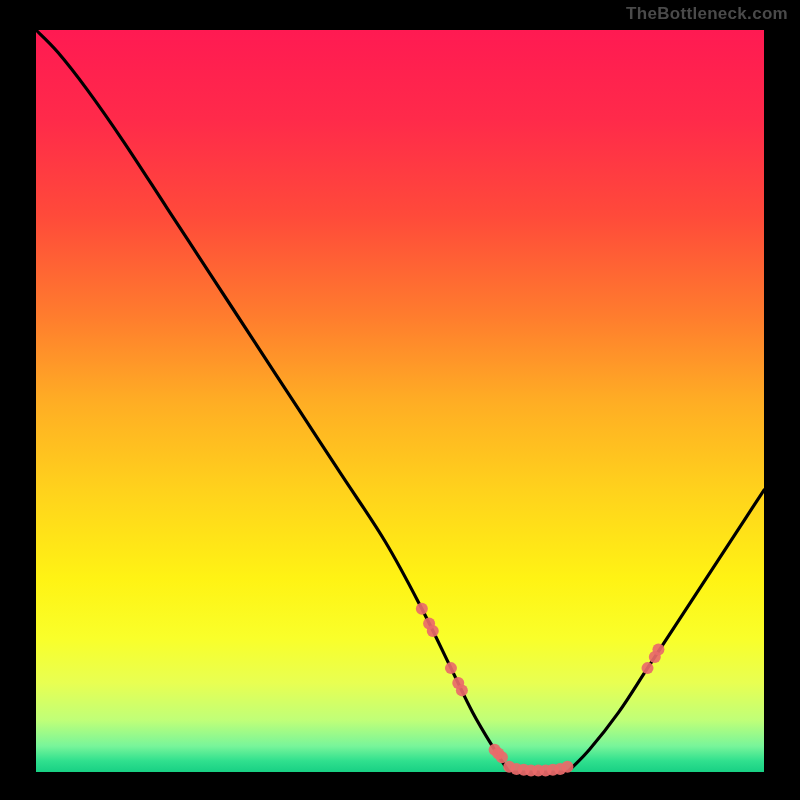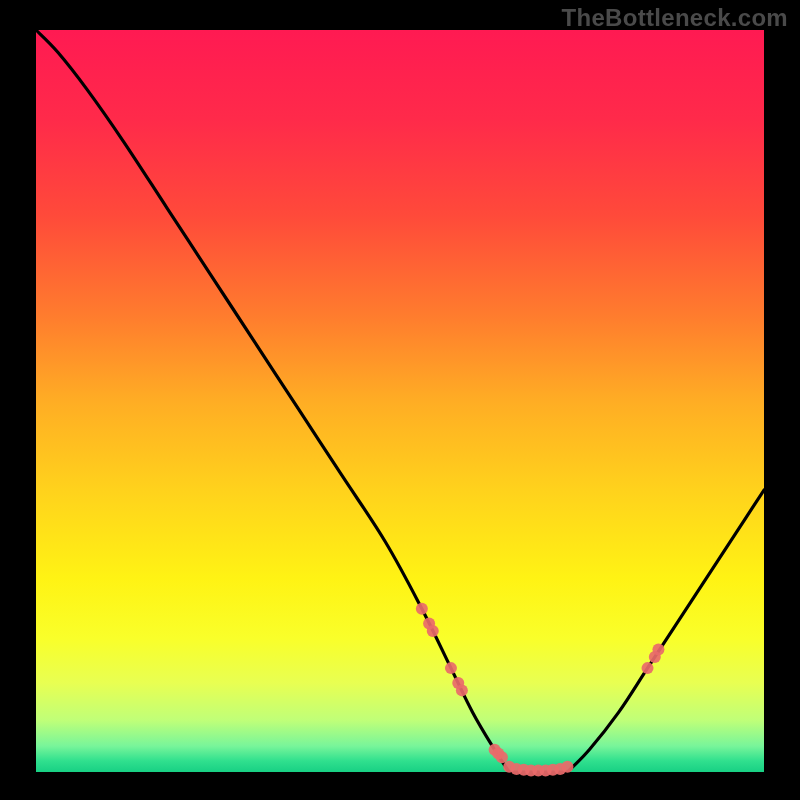--- a/index.html
+++ b/index.html
@@ -15,21 +15,21 @@
     position: relative;
     width: 800px;
     height: 800px;
     background: #000000;
   }
   .watermark {
     position: absolute;
     top: 4px;
     right: 12px;
     color: #4a4a4a;
-    font-size: 24px;
+    font-size: 17px;
     font-weight: 600;
     letter-spacing: 0.3px;
     user-select: none;
   }
   .plot-area {
     position: absolute;
     left: 36px;
     top: 30px;
     width: 728px;
     height: 742px;

